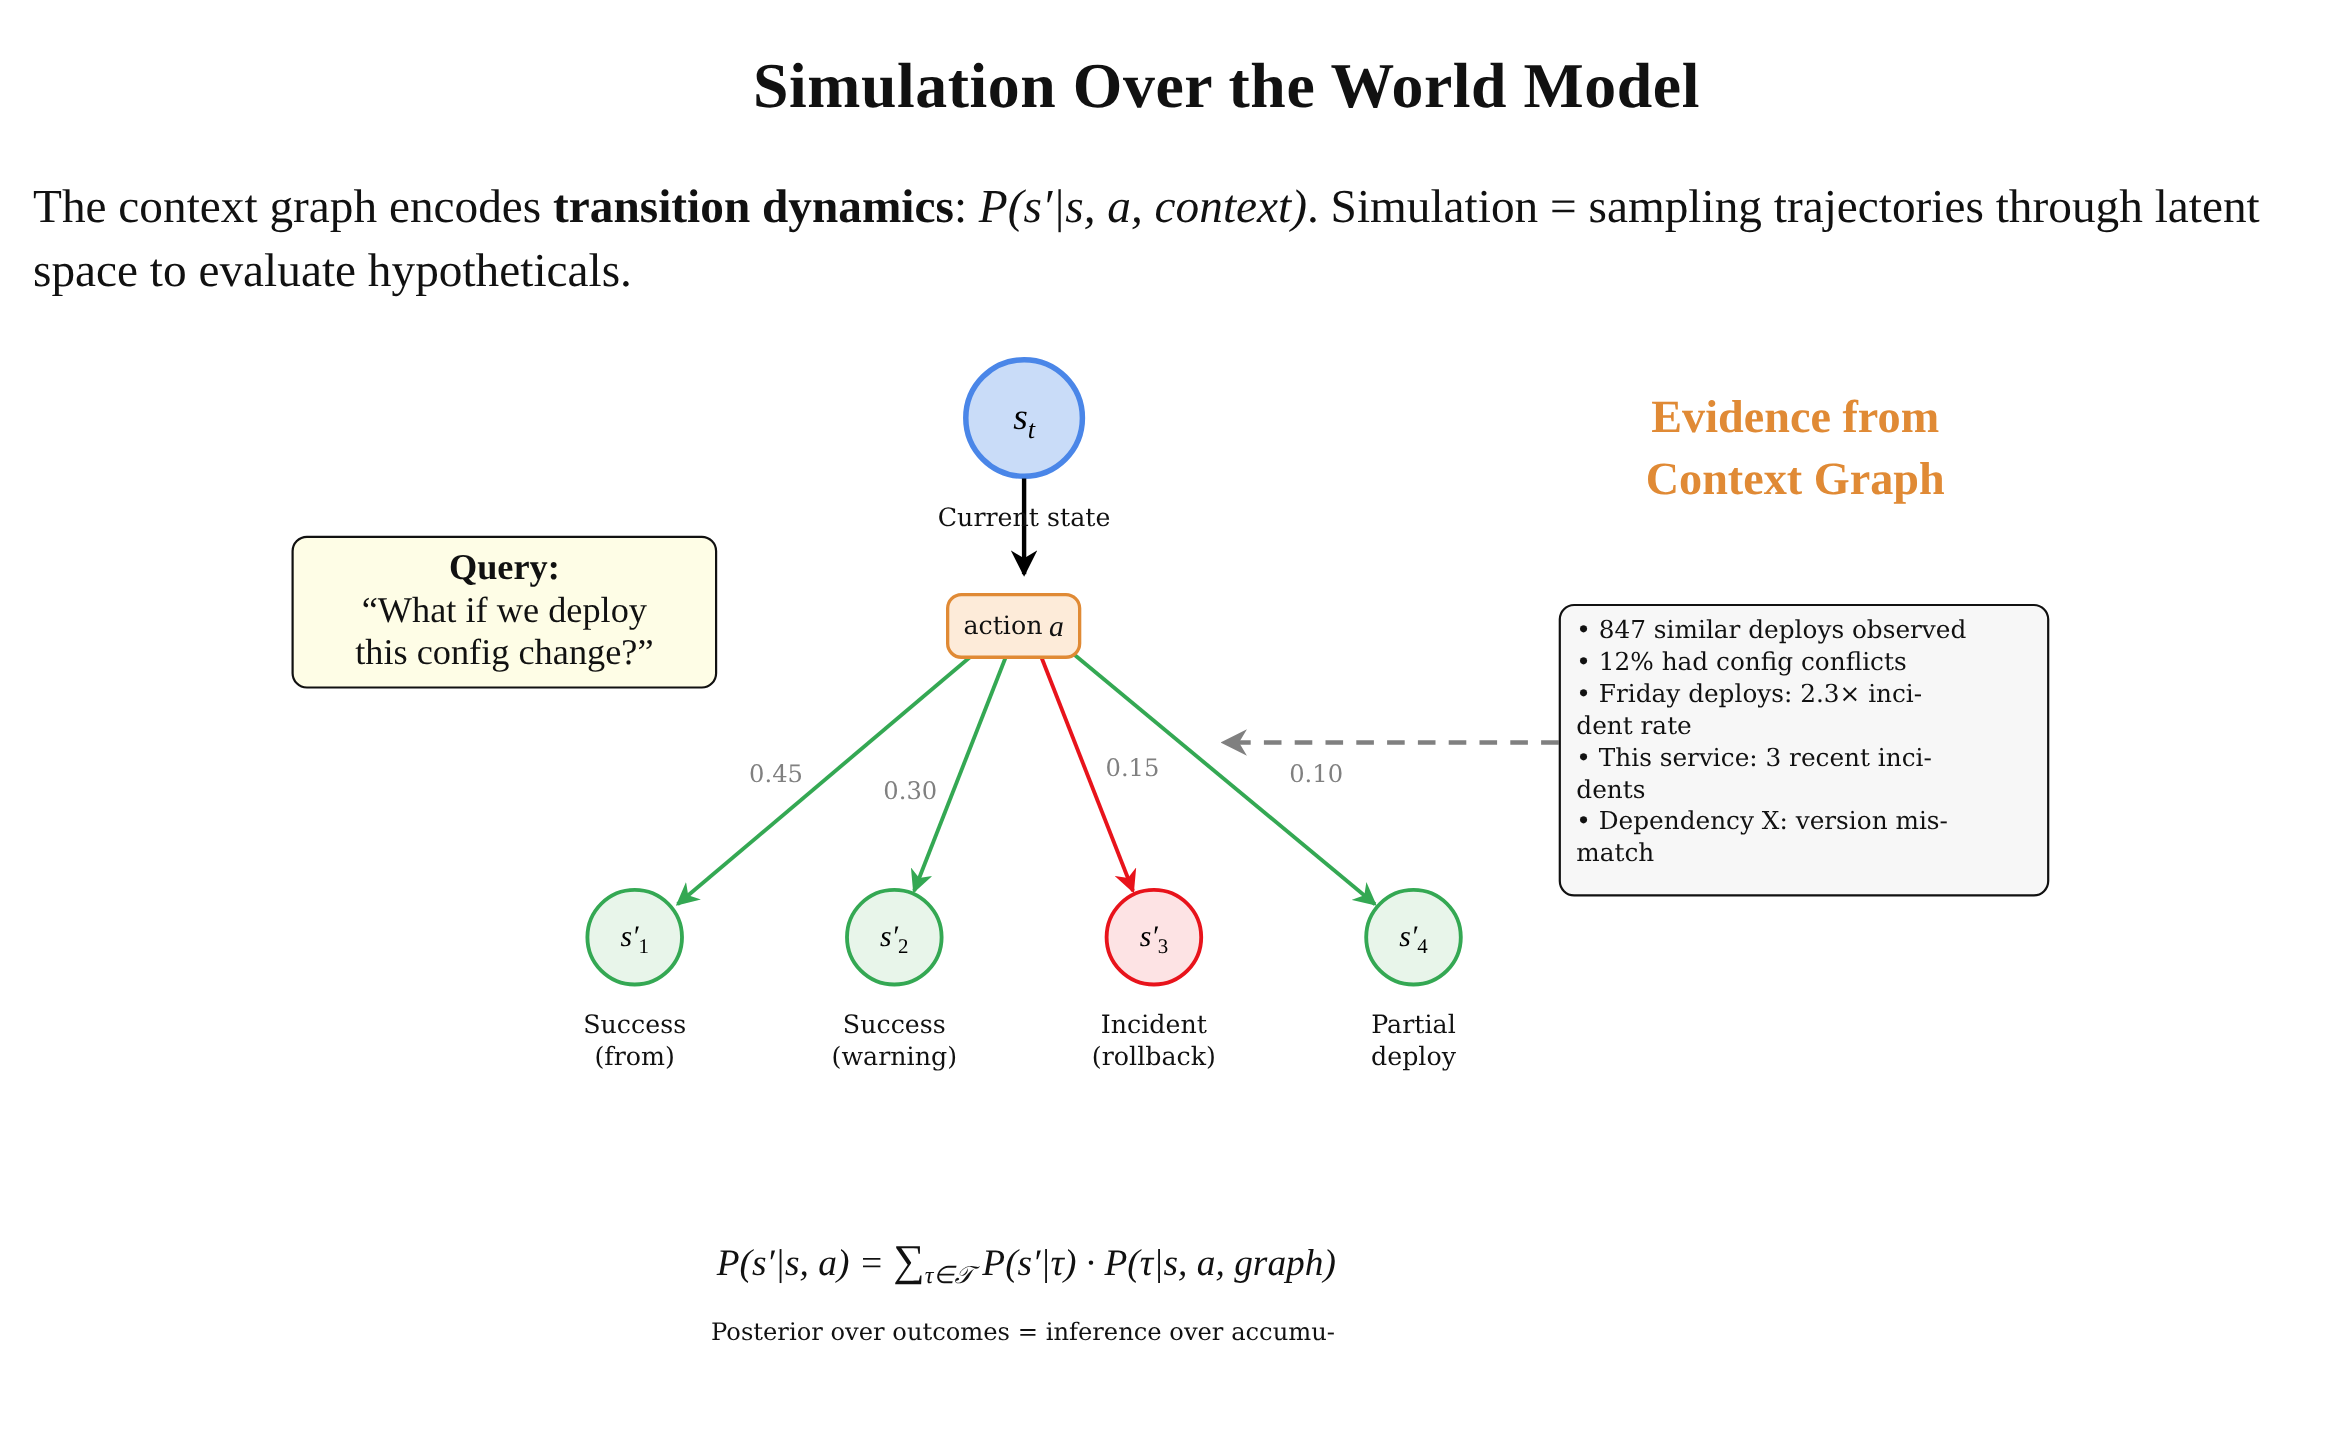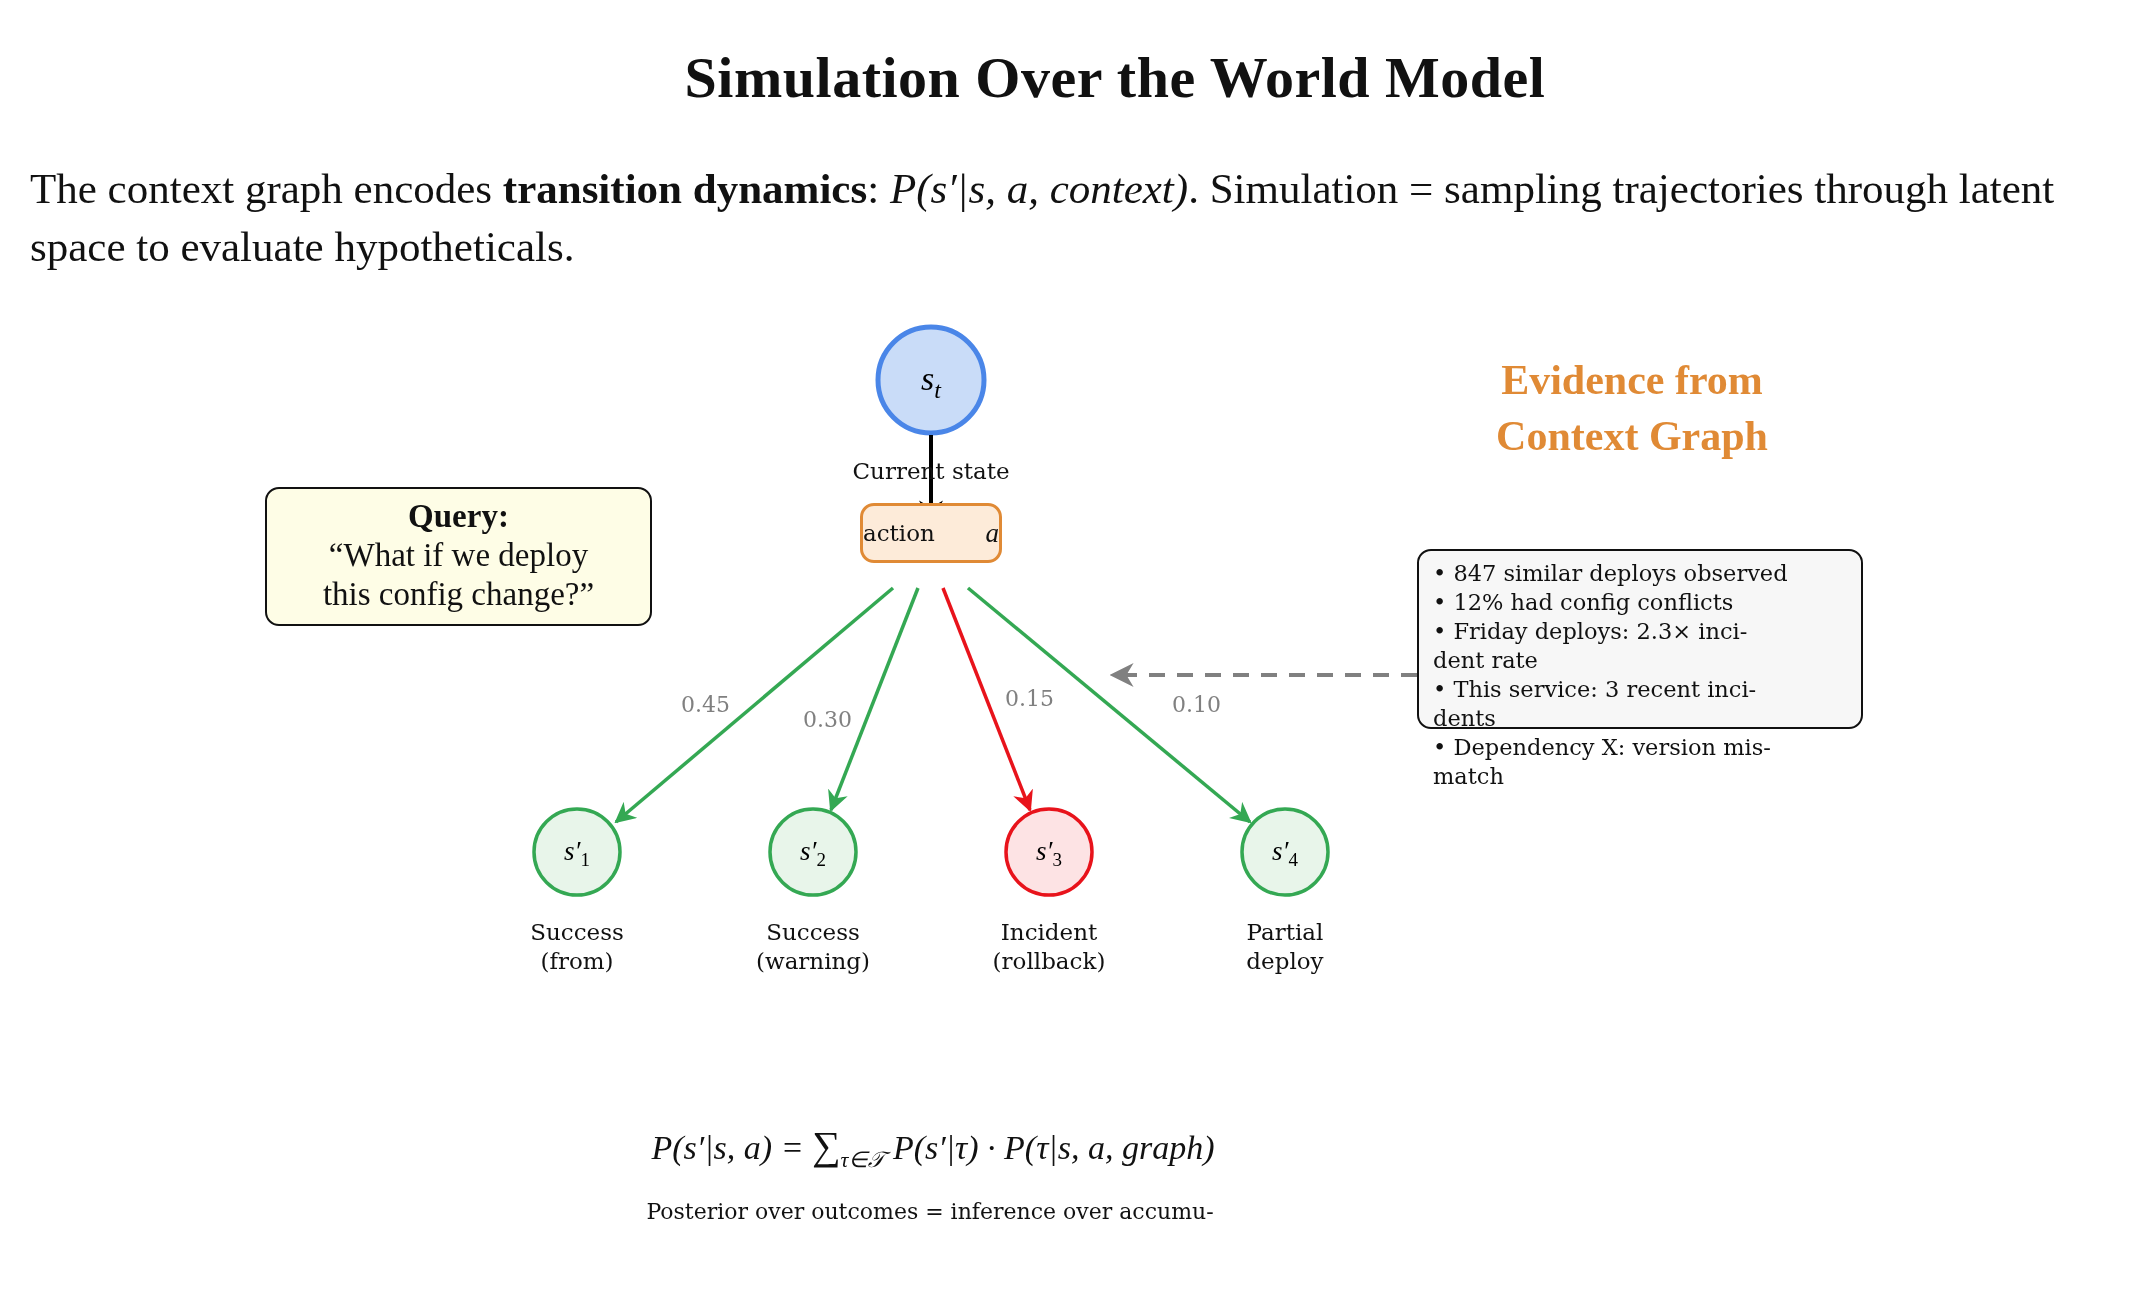--- a/index.html
+++ b/index.html
@@ -13,33 +13,33 @@
   #intro b { font-weight: bold; }
   #intro .math { font-style: italic; }
   svg#diagram { position: absolute; left: 0; top: 0; }
   .node-label { font-family: "Liberation Serif", serif; font-style: italic; }
   .sub { font-style: normal; }
   .outcome-label { position: absolute; width: 200px; text-align: center;
                    font-family: "DejaVu Serif", serif; font-size: 23px; line-height: 29px; }
   .prob { position: absolute; font-family: "DejaVu Serif", serif; font-size: 22px; color: #808080; }
   #current-state { left: 831px; top: 458px; width: 200px; text-align: center;
                    font-family: "DejaVu Serif", serif; font-size: 23px; background: transparent; }
-  #action-box { left: 860px; top: 503px; width: 142px; height: 60px; box-sizing: border-box;
+  #action-box { left: 860px; top: 539px; width: 123px; height: 60px; box-sizing: border-box;
                 border: 3px solid #e08a35; border-radius: 14px; background: #fdebd9;
-                display: flex; align-items: center; justify-content: space-between;
+                display: flex; align-items: center; justify-content: center;
                 font-family: "DejaVu Serif", serif; font-size: 23px; }
   #action-box i { font-family: "Liberation Serif", serif; font-size: 27px; margin-left: 6px; }
   #query-box { left: 265px; top: 487px; width: 387px; height: 139px; box-sizing: border-box;
                border: 2px solid #111; border-radius: 14px; background: #fefde6;
                text-align: center; font-family: "Liberation Serif", serif; font-size: 33px; line-height: 39px;
                padding-top: 8px; }
   #query-box .qtitle { font-weight: bold; }
   #evidence-title { left: 1432px; width: 400px; top: 352px; text-align: center; color: #e08a35;
                     font-family: "Liberation Serif", serif; font-weight: bold; font-size: 42px; line-height: 56px; }
-  #evidence-box { left: 1417px; top: 549px; width: 446px; height: 180px; box-sizing: border-box;
+  #evidence-box { left: 1417px; top: 549px; width: 446px; height: 266px; box-sizing: border-box;
                   border: 2px solid #111; border-radius: 14px; background: #f7f7f7;
                   padding: 8px 10px 0 14px; font-family: "DejaVu Serif", serif; font-size: 22.5px; line-height: 29px; }
   #evidence-box .item { margin: 0; }
   #formula { left: 0; width: 1866px; top: 1122px; text-align: center;
              font-family: "Liberation Serif", serif; font-size: 34px; }
   #formula .it { font-style: italic; }
   #caption { left: 580px; width: 700px; top: 1197px; text-align: center;
              font-family: "DejaVu Serif", serif; font-size: 22px; line-height: 29px; }
 </style>
 </head>

